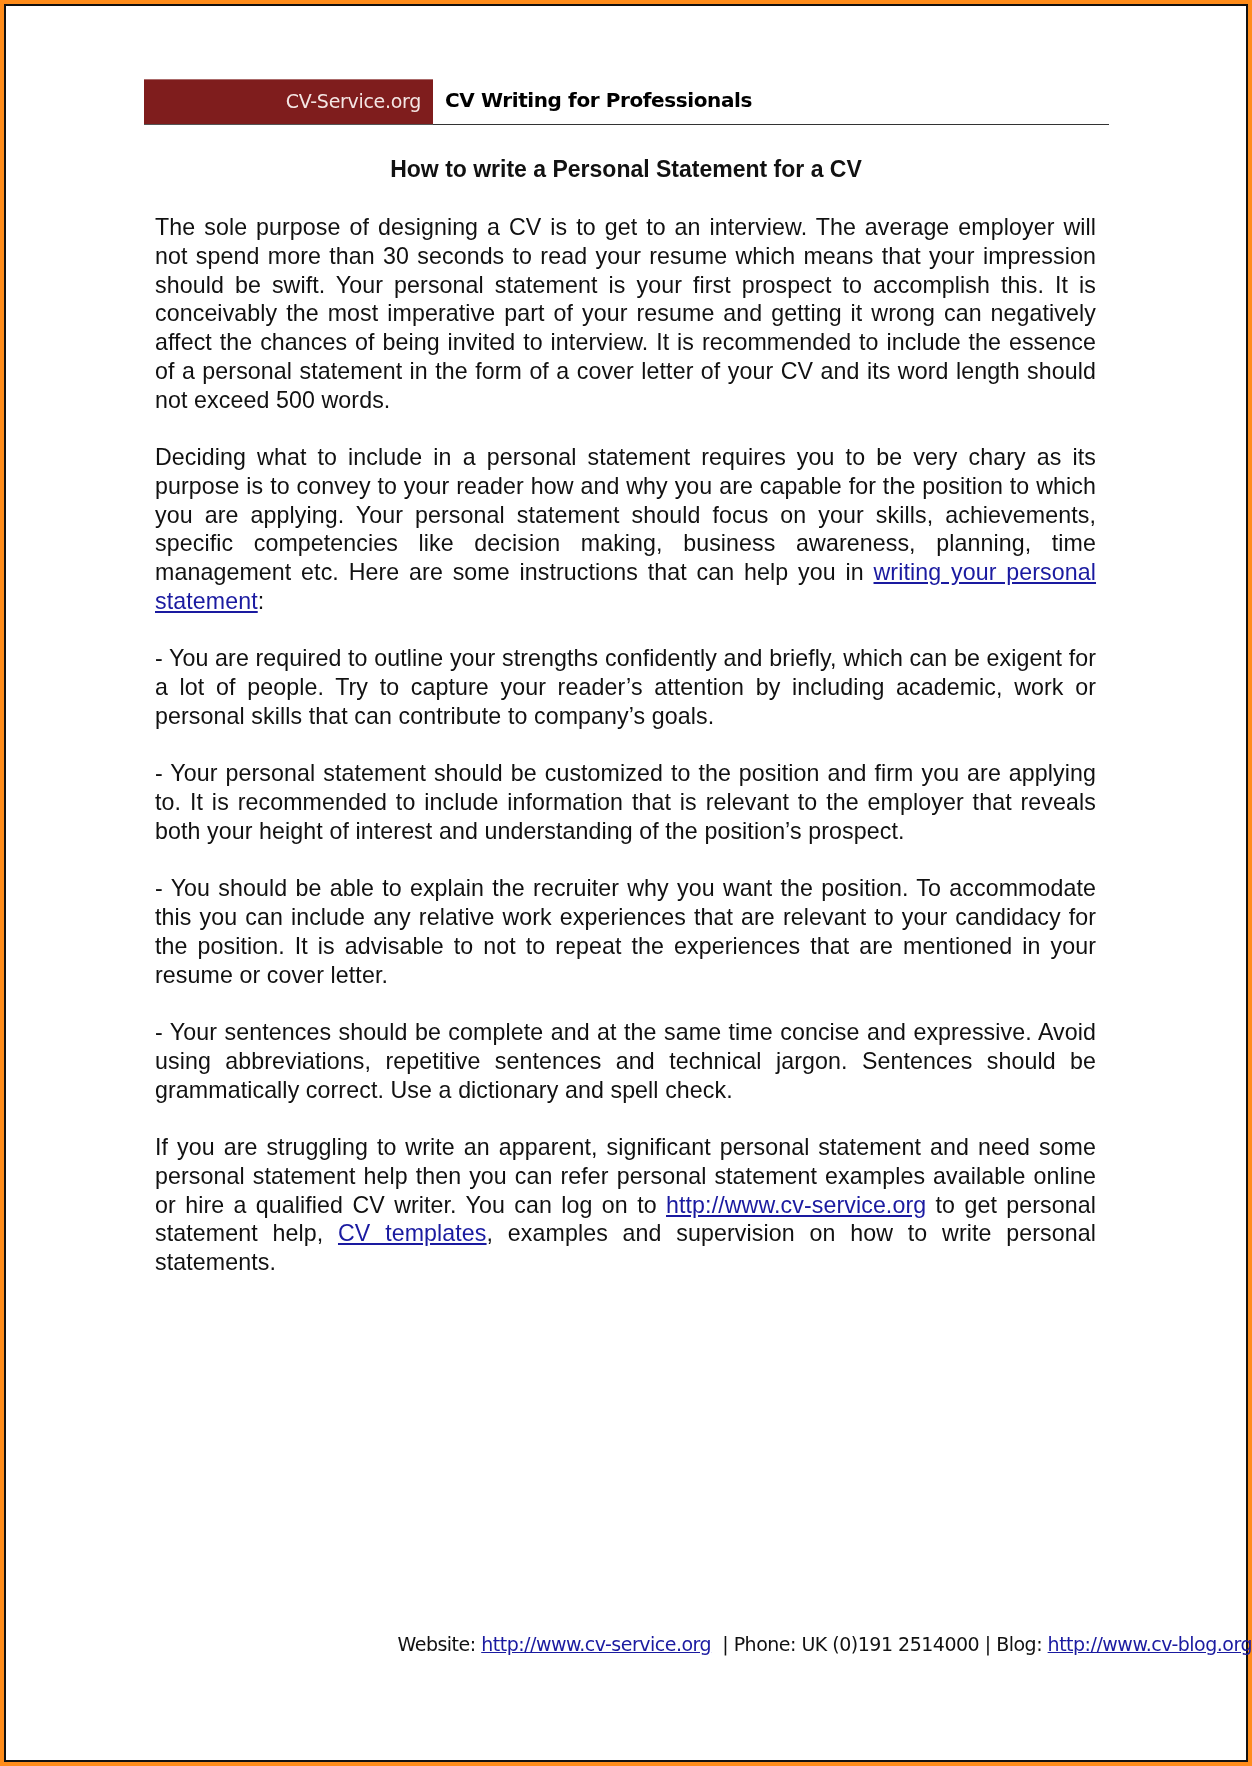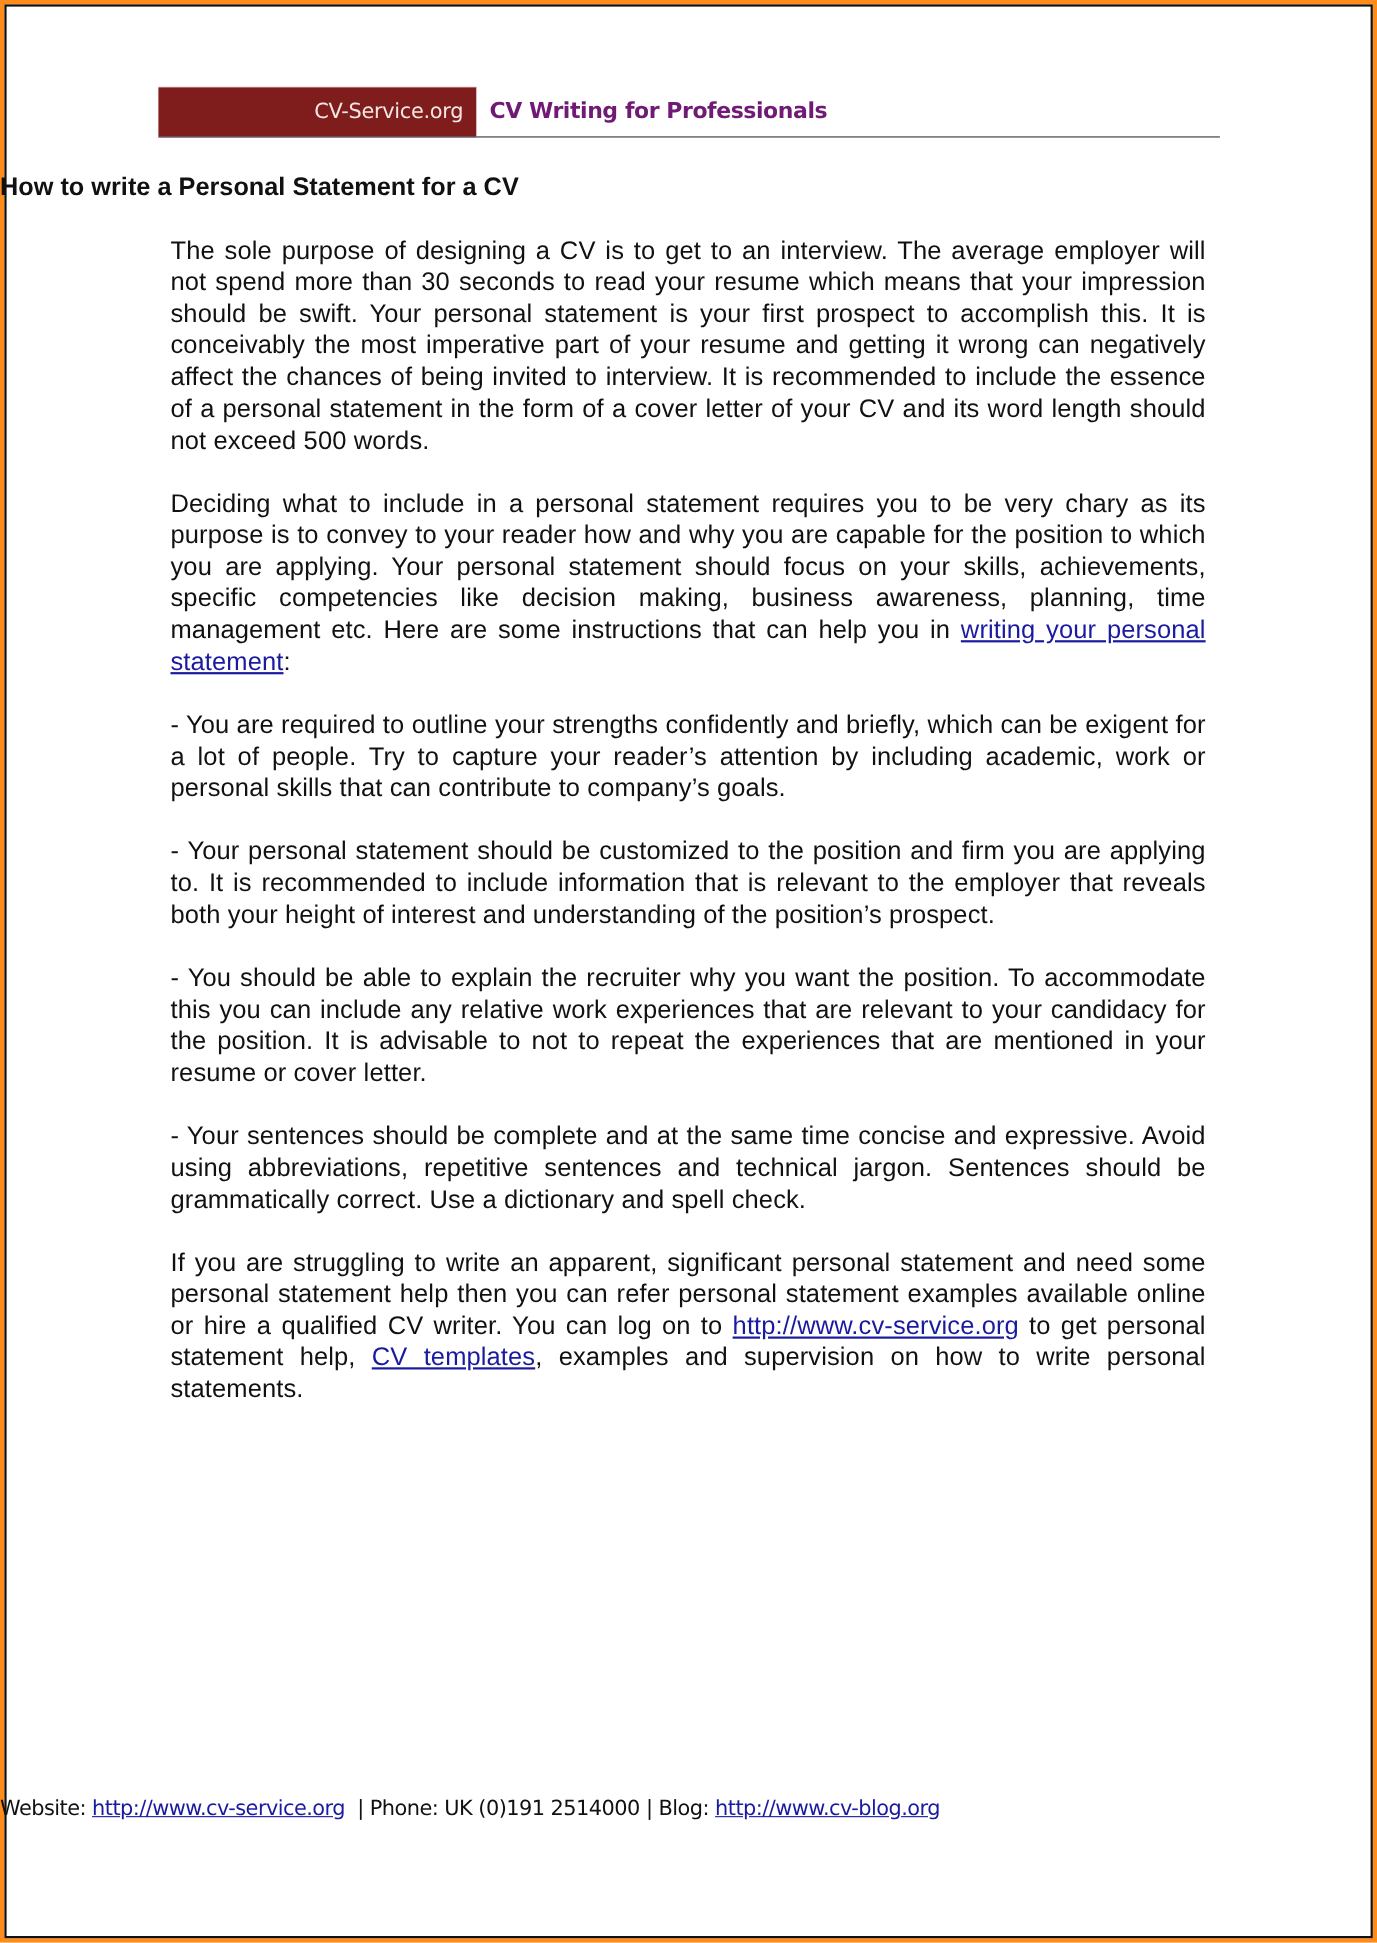--- a/index.html
+++ b/index.html
@@ -22,43 +22,43 @@
     position: absolute; left: 144px; top: 79px; width: 289px; height: 46px;
     background: #7f1d1d;
     box-shadow: inset 0 9px 0 -8px rgba(255,255,255,0.35), inset 0 -9px 0 -8px rgba(255,255,255,0.35);
   }
   .hdr-site {
     position: absolute; right: 12px; top: 11px;
     color: #f4e6e4; font-family: "DejaVu Sans", sans-serif; font-size: 19px; letter-spacing: -0.3px;
   }
   .hdr-tag {
     position: absolute; left: 445px; top: 88px;
-    color: #701a75; font-family: "DejaVu Sans", sans-serif; font-weight: bold; font-size: 20px; letter-spacing: -0.4px;
+    color: #000000; font-family: "DejaVu Sans", sans-serif; font-weight: bold; font-size: 20px; letter-spacing: -0.4px;
   }
   .hdr-line {
     position: absolute; left: 433px; top: 124px; width: 676px; height: 0;
     border-top: 1.5px solid #333;
   }
   .hdr-line-left {
     position: absolute; left: 144px; top: 124px; width: 289px; height: 0;
     border-top: 1px solid #555;
   }
   .title {
-    position: absolute; left: 0; width: 1252px; top: 156px; text-align: left;
+    position: absolute; left: 0; width: 1252px; top: 156px; text-align: center;
     font-weight: bold; font-size: 23px; color: #111;
   }
   .body {
     position: absolute; left: 155px; top: 213px; width: 941px;
     font-size: 23.2px; line-height: 28.75px; color: #111;
     text-align: justify; letter-spacing: 0.1px;
   }
   .body p { margin: 0 0 28.75px 0; }
   a { color: #1a1aa0; text-decoration: underline; }
   .footer {
-    position: absolute; left: 0; width: 1252px; top: 1630px; text-align: left;
+    position: absolute; left: 0; width: 1252px; top: 1630px; text-align: right;
     font-family: "DejaVu Sans", sans-serif; font-size: 19px; line-height: 28px; color: #111;
     letter-spacing: -0.5px;
   }
 </style>
 </head>
 <body>
 
 <div class="frame"></div>
 <div class="page">
   <div class="hdr-band">

